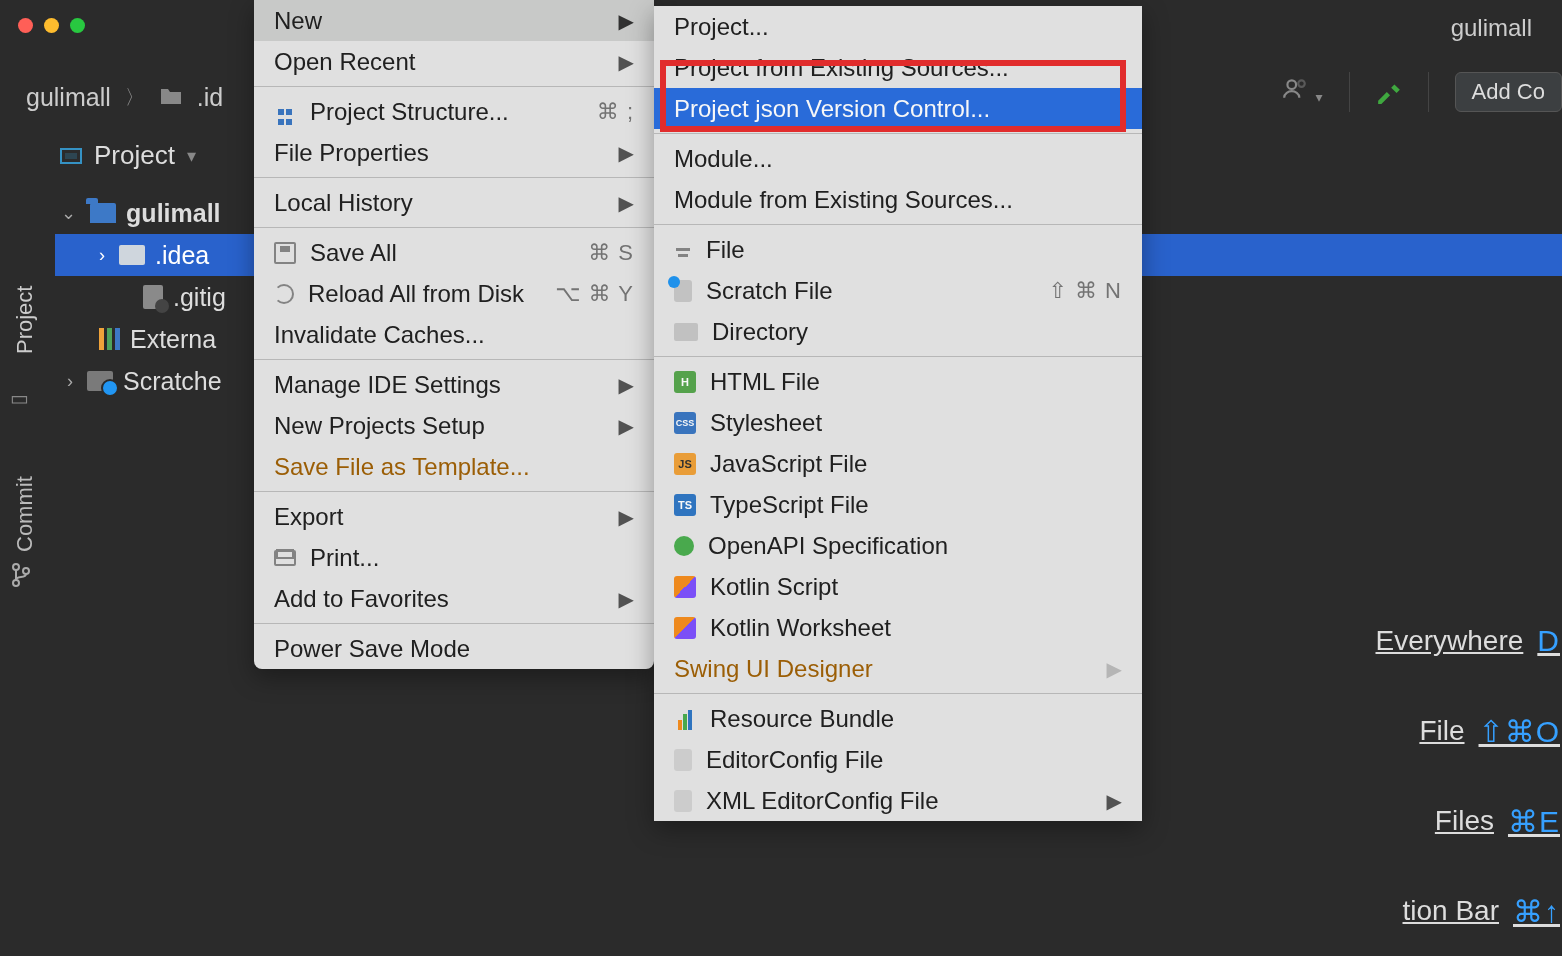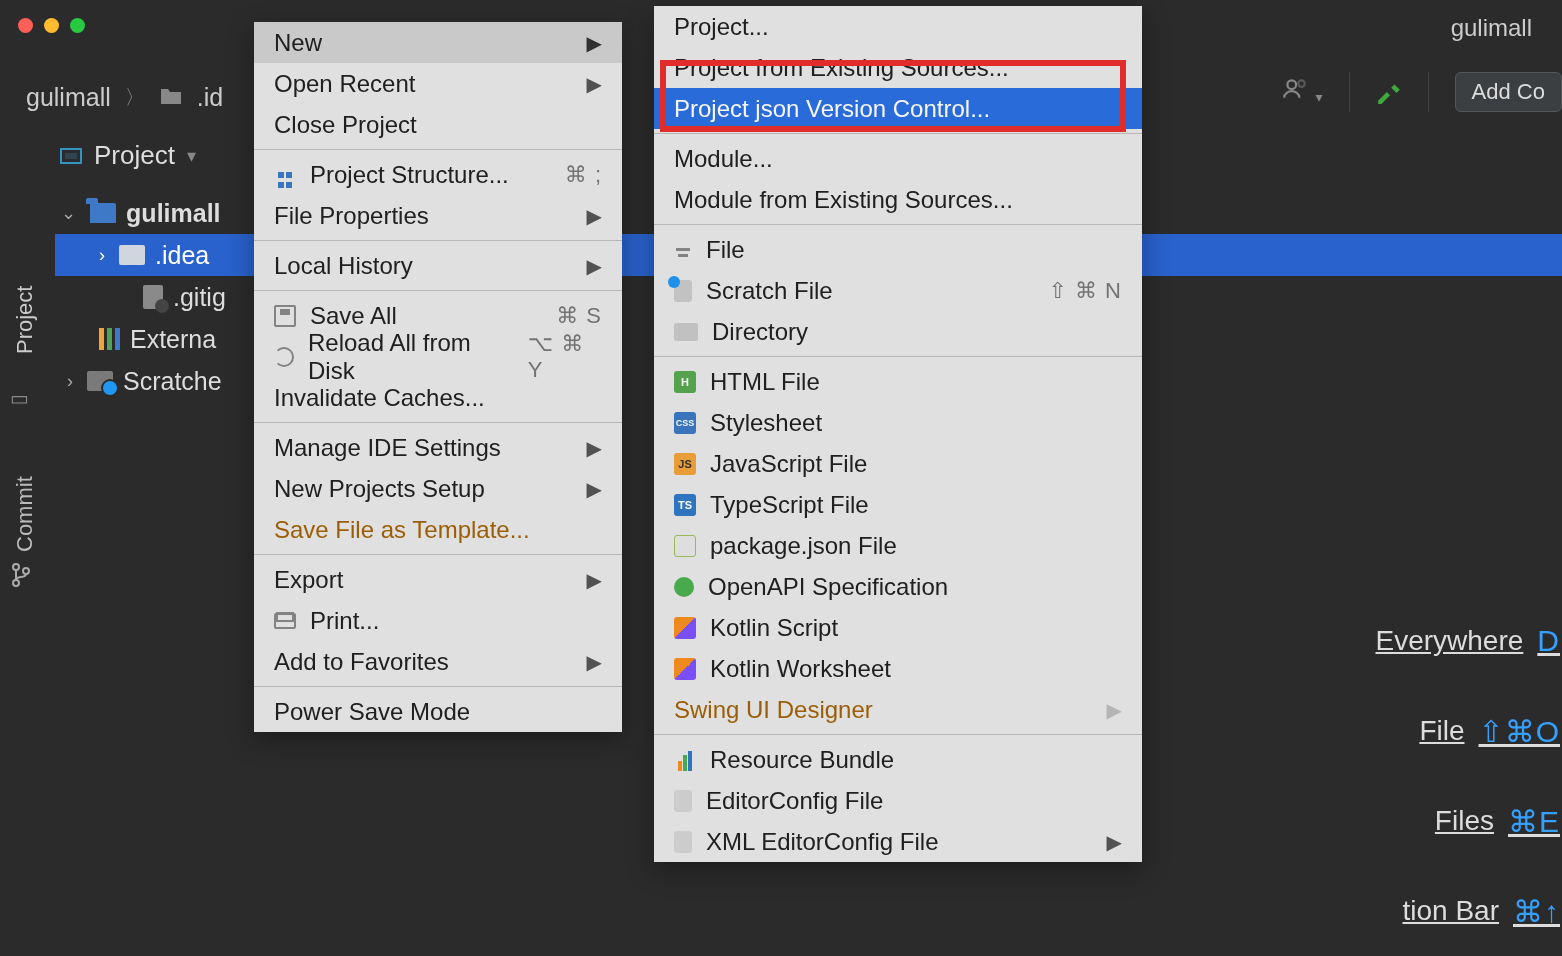--- a/index.html
+++ b/index.html
@@ -212,37 +212,32 @@
   <div class="hint-row">
       <span>Files</span> 
       <span class="sc">⌘E</span>
     </div>
   <div class="hint-row">
       <span>tion Bar</span> 
       <span class="sc">⌘↑</span>
     </div>
 </div>
 
-<div class="menu" style="top:22px; left:254px; width:368px;">
+<div class="menu" style="top:0; left:254px; width:400px;border-radius:8px;">
   <div class="row highlight">
     <span class="lbl">
         <span>New</span>
       </span>
     <span class="arrow">▶</span>
   </div>
   <div class="row">
     <span class="lbl">
         <span>Open Recent</span>
       </span>
     <span class="arrow">▶</span>
-  </div>
-  <div class="row">
-    <span class="lbl">
-        <span>Close Project</span>
-      </span>
   </div>
   <div class="sep"></div>
   <div class="row">
     <span class="lbl">
         <span class="ico struct">
           <span></span>
           <span></span>
         </span>
         <span>Project Structure...</span>
       </span>
@@ -397,26 +392,20 @@
       </span>
   </div>
   <div class="row">
     <span class="lbl">
         <span class="ico ts">TS</span>
         <span>TypeScript File</span>
       </span>
   </div>
   <div class="row">
     <span class="lbl">
-        <span class="ico json"></span>
-        <span>package.json File</span>
-      </span>
-  </div>
-  <div class="row">
-    <span class="lbl">
         <span class="ico openapi"></span>
         <span>OpenAPI Specification</span>
       </span>
   </div>
   <div class="row">
     <span class="lbl">
         <span class="ico kotlin"></span>
         <span>Kotlin Script</span>
       </span>
   </div>

